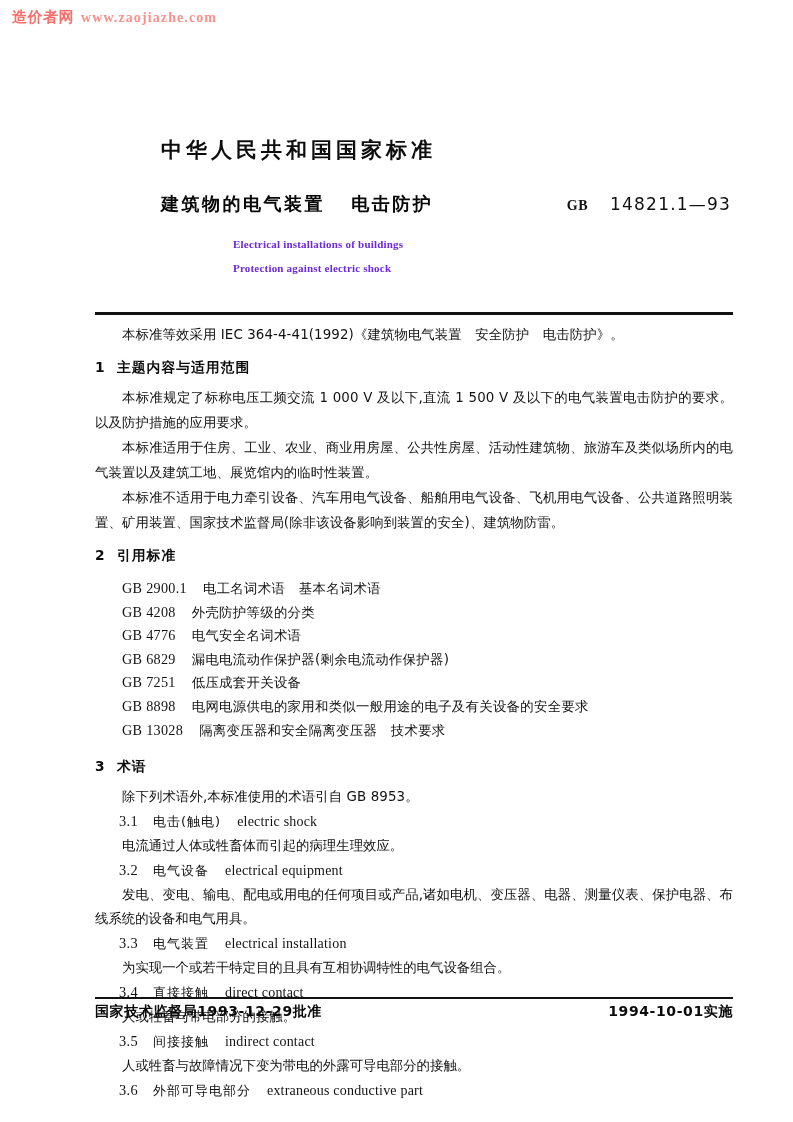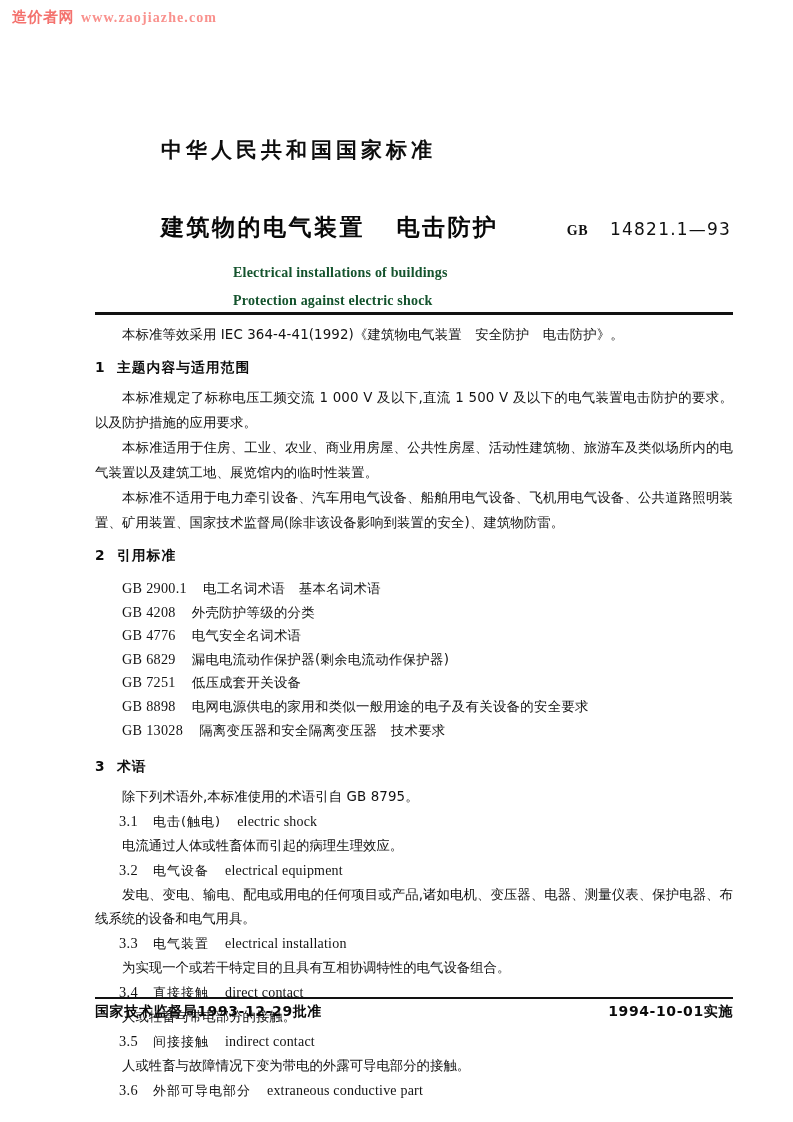--- a/index.html
+++ b/index.html
@@ -68,25 +68,24 @@
   }
   #title-row {
     margin-top: 28px;
     display: flex;
     align-items: baseline;
     padding-left: 66px;
   }
   #doc-title-cn {
     font-family: "DejaVu Sans", sans-serif;
     font-weight: 700;
-    font-size: 23px;
+    font-size: 18px;
     letter-spacing: 2.5px;
     white-space: pre;
     color: #080808;
-    margin-top: 20px;
   }
   #std-number-wrap {
     margin-left: auto;
     display: flex;
     align-items: baseline;
     gap: 22px;
     padding-right: 2px;
   }
   #std-prefix {
     font-family: "Liberation Serif", serif;
@@ -95,24 +94,24 @@
     letter-spacing: 0.5px;
   }
   #std-code {
     font-family: "DejaVu Sans", sans-serif;
     font-size: 17px;
     letter-spacing: 1.2px;
   }
   #doc-title-en1, #doc-title-en2 {
     font-family: "Liberation Serif", serif;
     font-weight: 700;
-    font-size: 14px;
+    font-size: 11px;
     letter-spacing: 0.2px;
     padding-left: 138px;
-    color: #14532d;
+    color: #6d28d9;
   }
   #doc-title-en1 { margin-top: 22px; }
   #doc-title-en2 { margin-top: 12px; }
 
   
   .rule {
     position: absolute;
     left: 0;
     width: 638px;
     background: #121212;
@@ -329,21 +328,21 @@
 
     <div class="spacer-16"></div>
 
     <h2 class="section-head">
       <span class="sec-num">3</span>
       <span class="sec-title">术语</span>
     </h2>
 
     <div class="spacer-8"></div>
 
-    <p class="para indent last-nojustify">除下列术语外,本标准使用的术语引自 GB 8795。</p>
+    <p class="para indent last-nojustify">除下列术语外,本标准使用的术语引自 GB 8953。</p>
 
     <div class="term">
       <span class="term-num">3.1</span>
       <span class="term-cn">电击(触电)</span>
       <span class="term-en">electric shock</span>
     </div>
     <p class="term-def">电流通过人体或牲畜体而引起的病理生理效应。</p>
 
     <div class="term">
       <span class="term-num">3.2</span>

